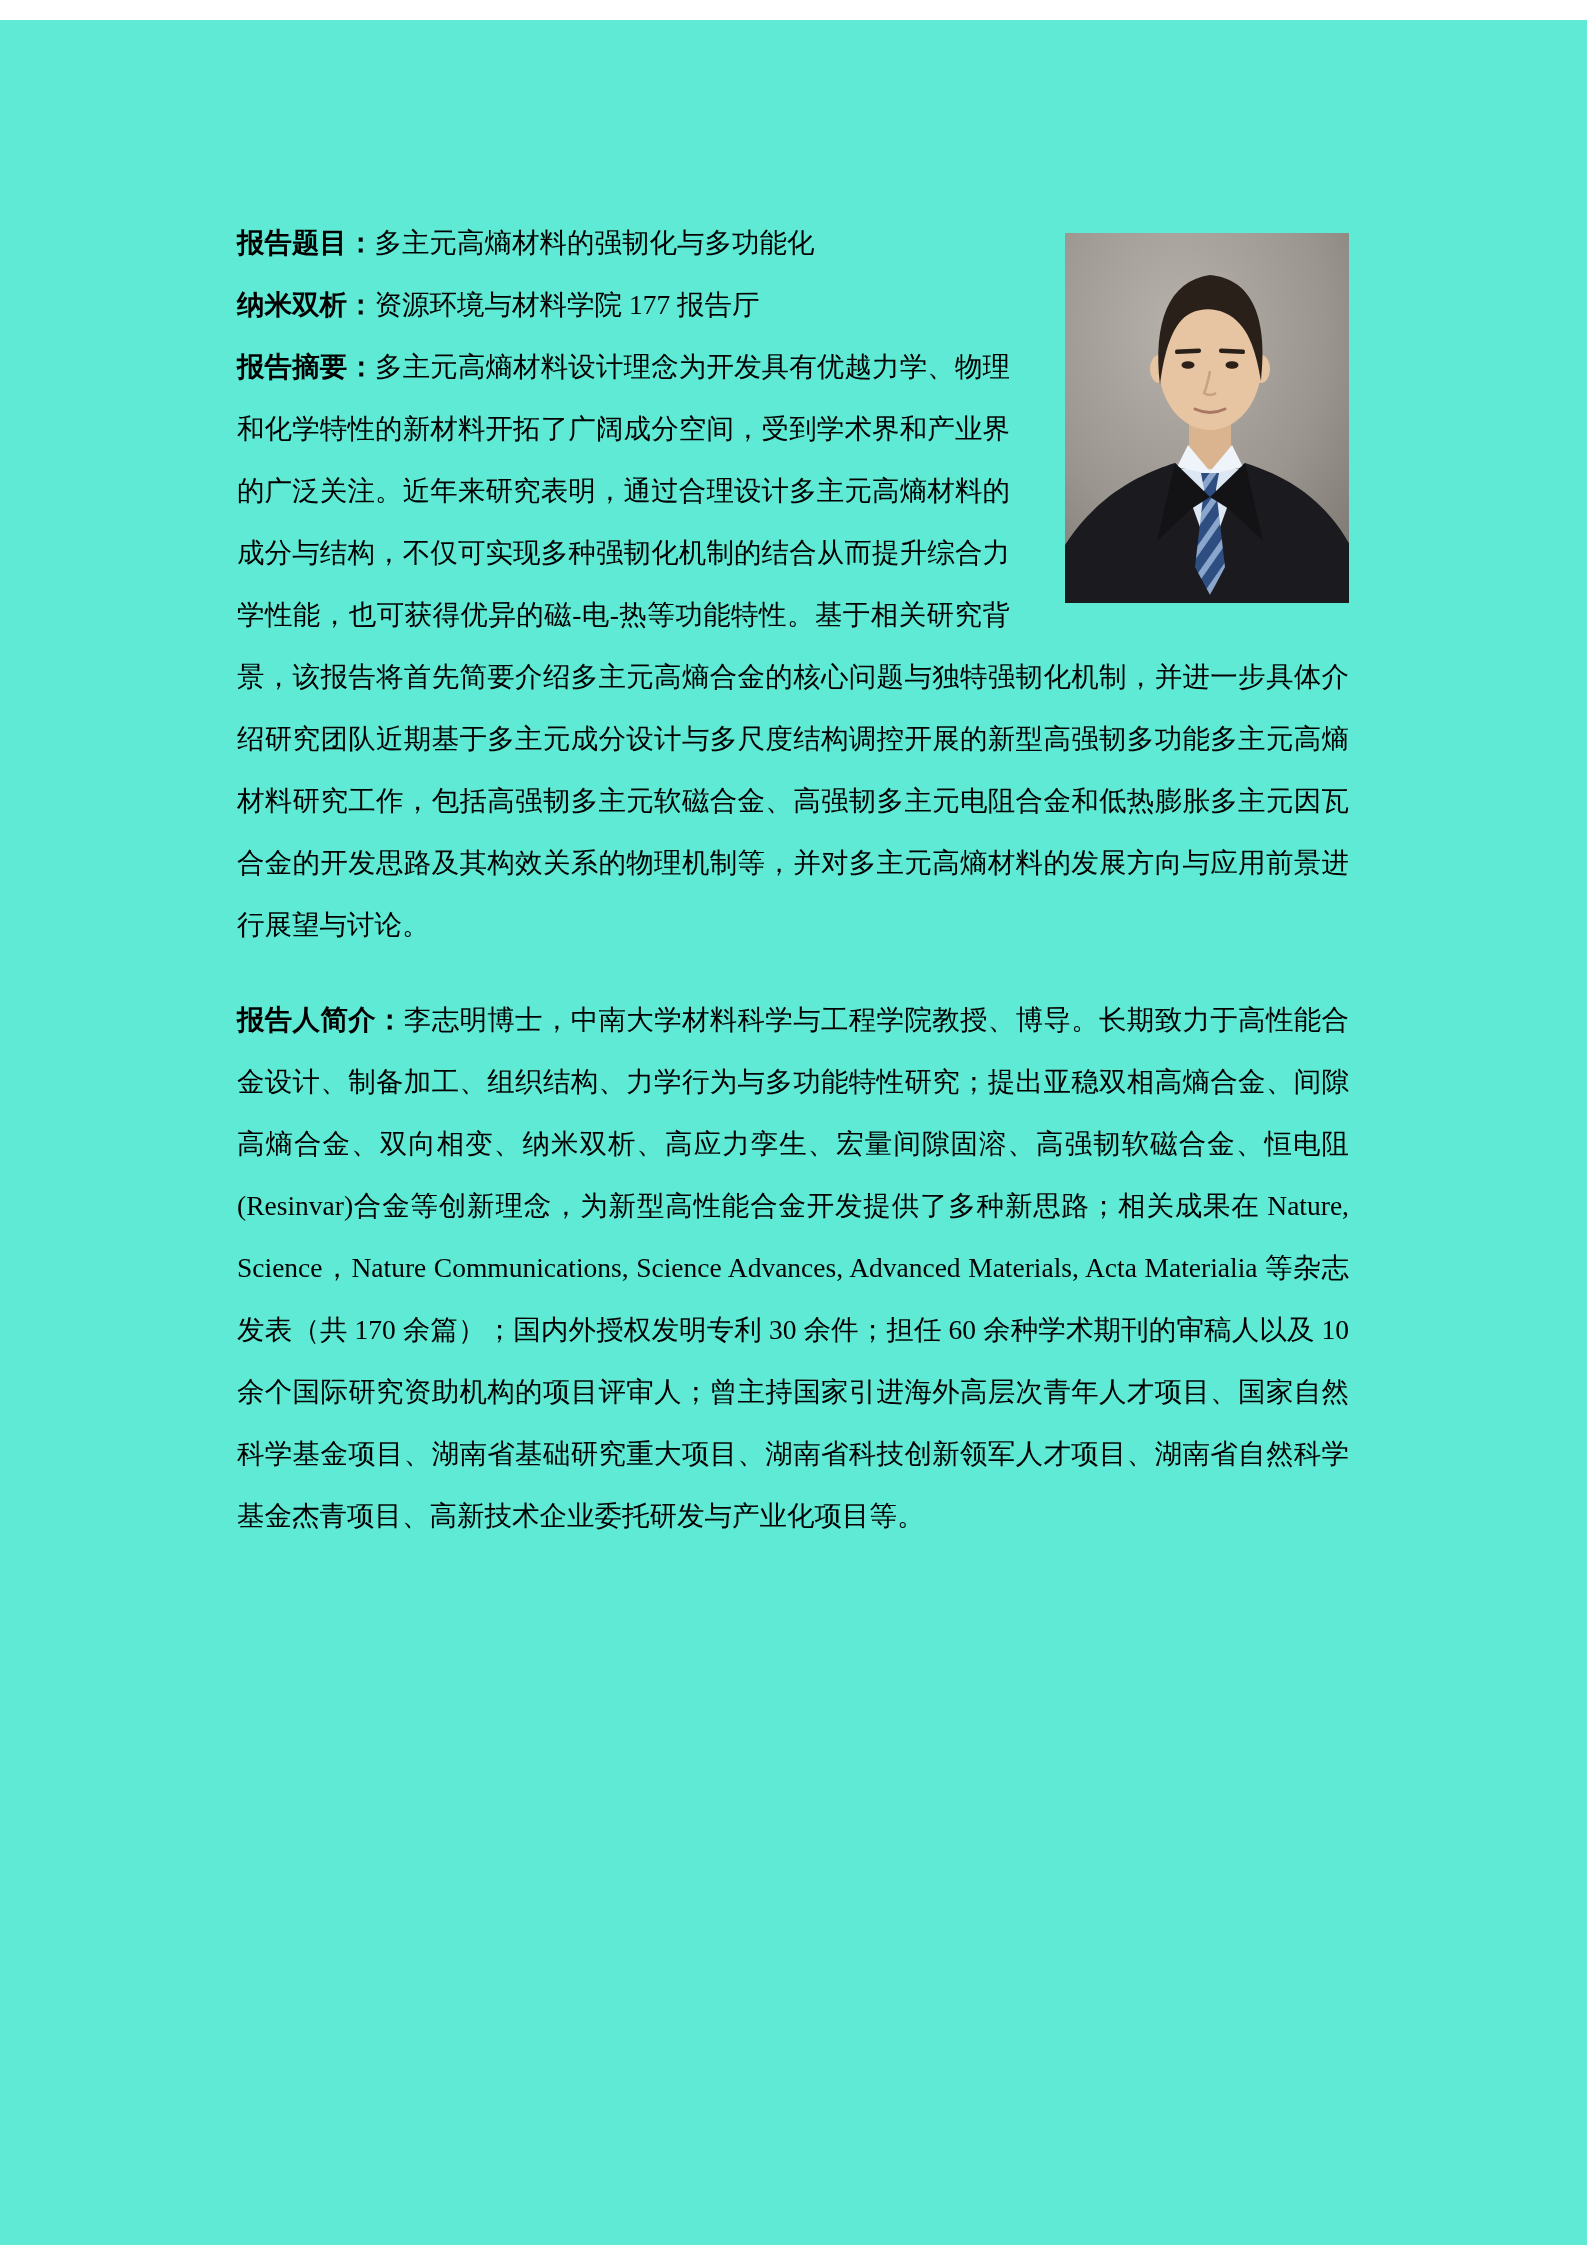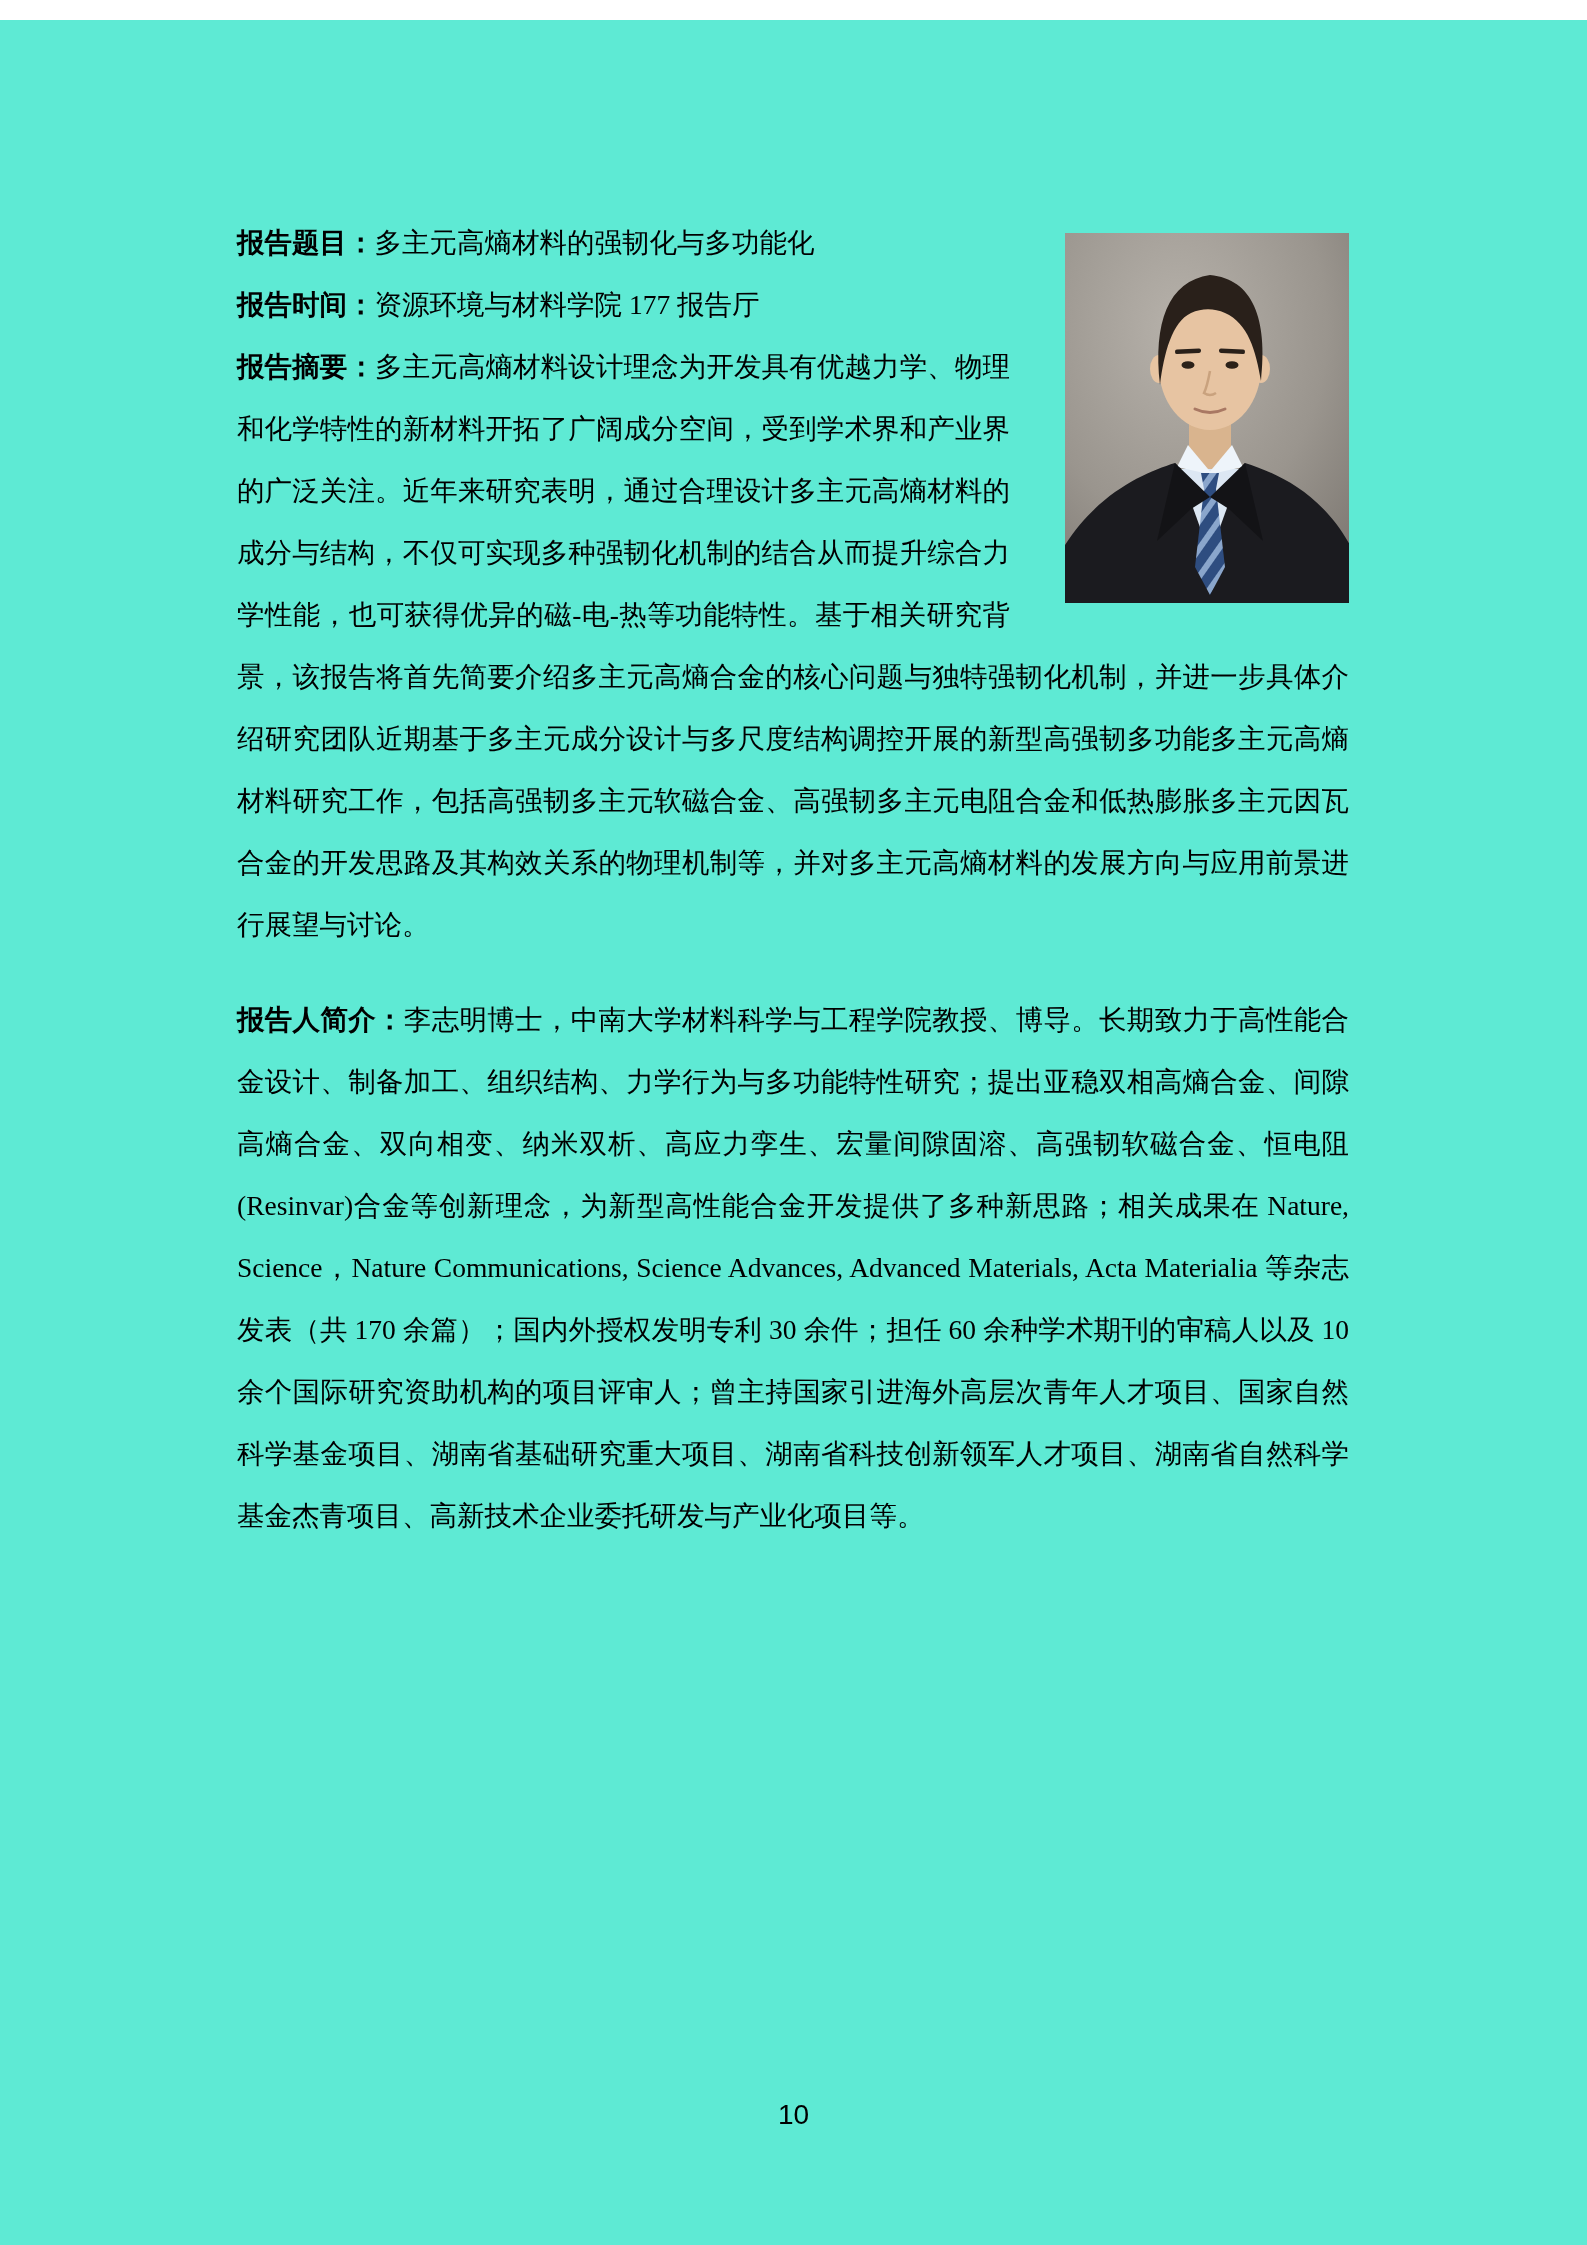--- a/index.html
+++ b/index.html
@@ -90,22 +90,21 @@
 
         <path d="M110,230 L92,308 L126,276 L145,264 Z" fill="#131316"></path>
         <path d="M180,230 L198,308 L164,276 L145,264 Z" fill="#131316"></path>
       </svg>
     </div>
 
     <p><span class="label">报告题目：</span><span>多主元高熵材料的强韧化与多功能化</span></p>
 
 
 
-    <p><span class="label">报告时间：</span><span>资源环境与材料学院 177 报告厅</span></p>
+    <p><span class="label">纳米双析：</span><span>资源环境与材料学院 177 报告厅</span></p>
 
     <p><span class="label">报告摘要：</span><span>多主元高熵材料设计理念为开发具有优越力学、物理和化学特性的新材料开拓了广阔成分空间，受到学术界和产业界的广泛关注。近年来研究表明，通过合理设计多主元高熵材料的成分与结构，不仅可实现多种强韧化机制的结合从而提升综合力学性能，也可获得优异的磁-电-热等功能特性。基于相关研究背景，该报告将首先简要介绍多主元高熵合金的核心问题与独特强韧化机制，并进一步具体介绍研究团队近期基于多主元成分设计与多尺度结构调控开展的新型高强韧多功能多主元高熵材料研究工作，包括高强韧多主元软磁合金、高强韧多主元电阻合金和低热膨胀多主元因瓦合金的开发思路及其构效关系的物理机制等，并对多主元高熵材料的发展方向与应用前景进行展望与讨论。</span></p>
 
     <p class="bio-para"><span class="label">报告人简介：</span><span>李志明博士，中南大学材料科学与工程学院教授、博导。长期致力于高性能合金设计、制备加工、组织结构、力学行为与多功能特性研究；提出亚稳双相高熵合金、间隙高熵合金、双向相变、纳米双析、高应力孪生、宏量间隙固溶、高强韧软磁合金、恒电阻(Resinvar)合金等创新理念，为新型高性能合金开发提供了多种新思路；相关成果在 Nature, Science，Nature Communications, Science Advances, Advanced Materials, Acta Materialia 等杂志发表（共 170 余篇）；国内外授权发明专利 30 余件；担任 60 余种学术期刊的审稿人以及 10 余个国际研究资助机构的项目评审人；曾主持国家引进海外高层次青年人才项目、国家自然科学基金项目、湖南省基础研究重大项目、湖南省科技创新领军人才项目、湖南省自然科学基金杰青项目、高新技术企业委托研发与产业化项目等。</span></p>
 
   </div>
 
-  <div class="page-number">10</div>
 </div>
 
 </body></html>

